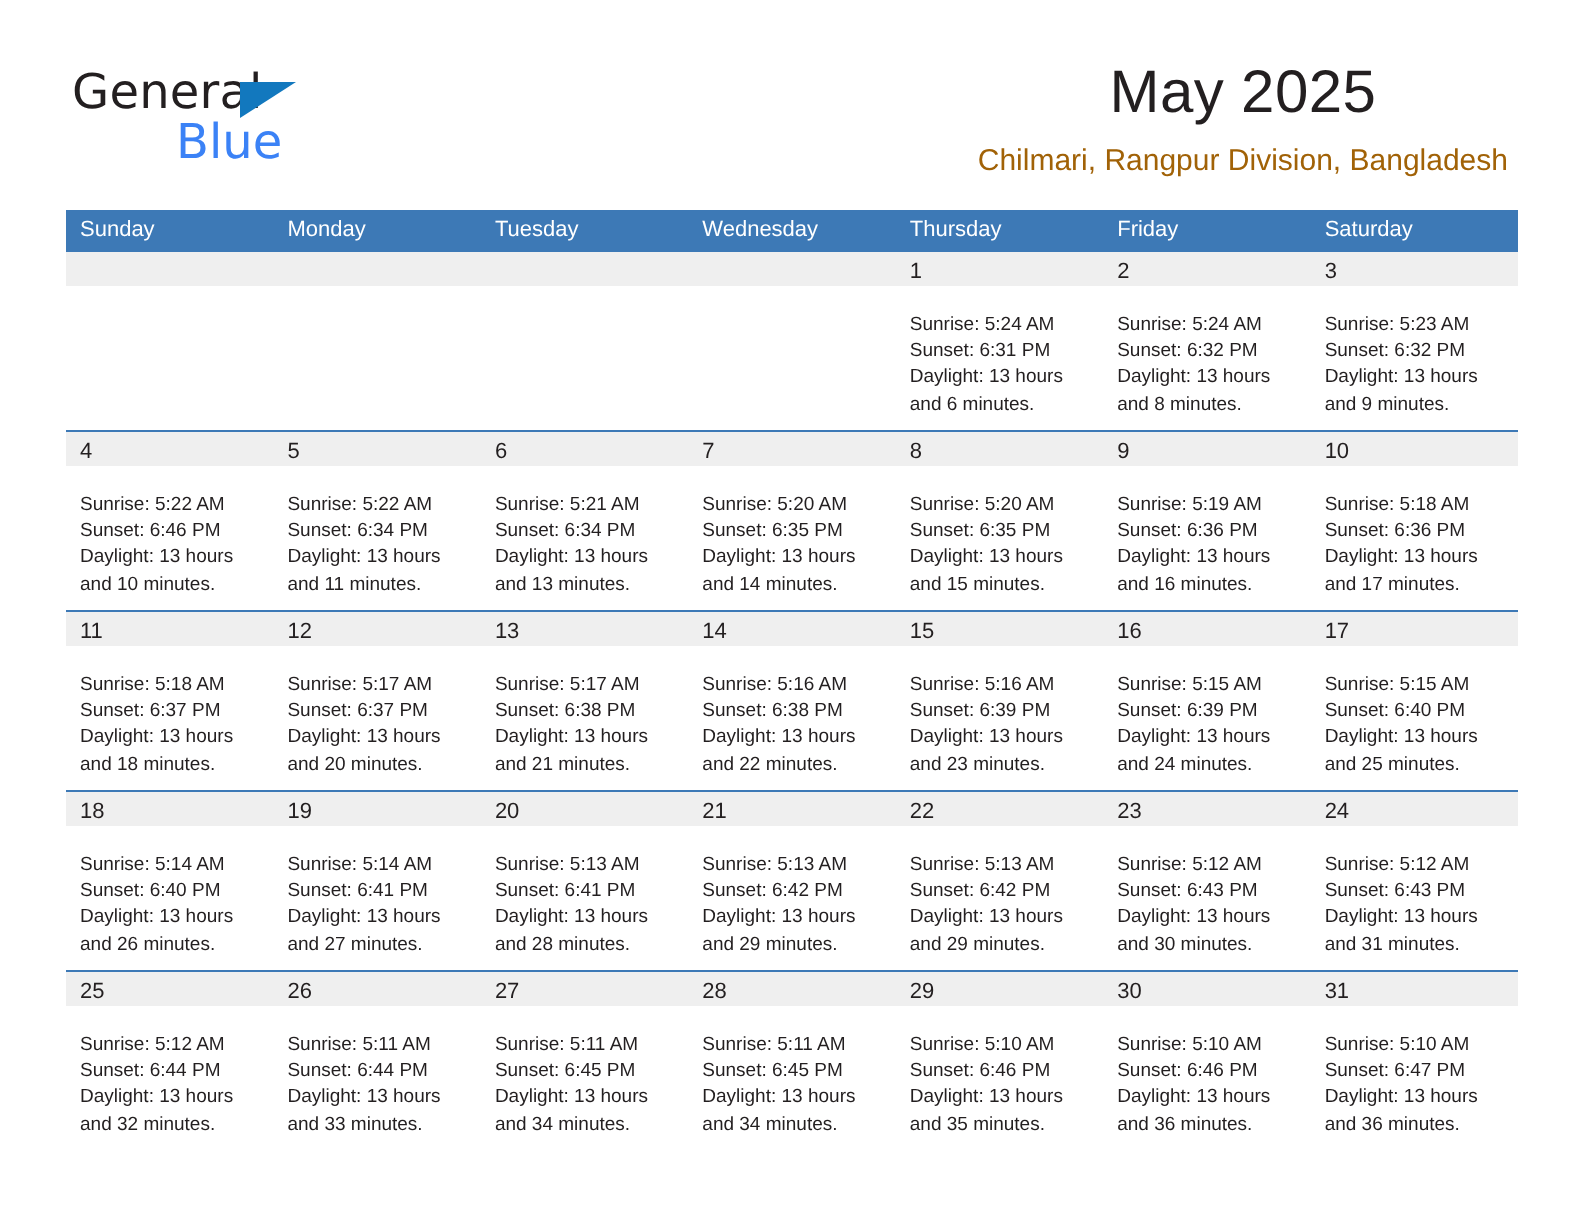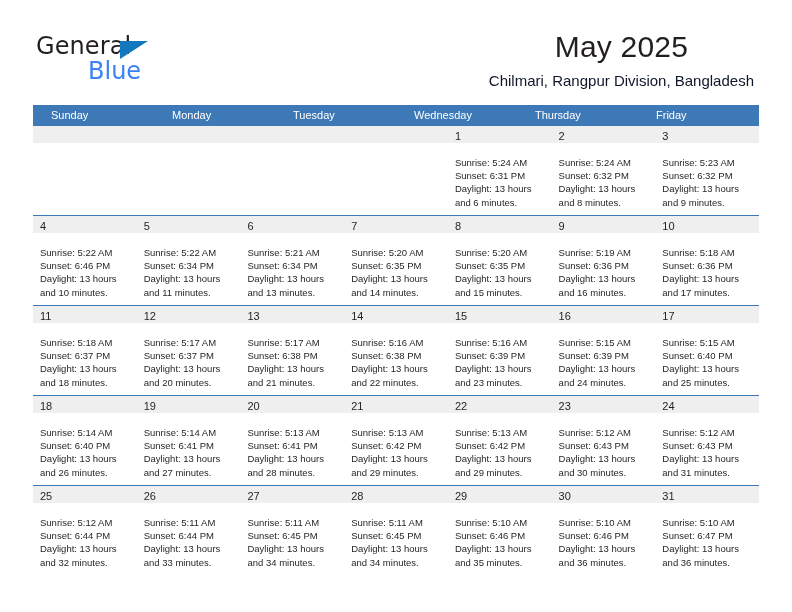--- a/index.html
+++ b/index.html
@@ -79,21 +79,21 @@
     font-size: 30px;
     font-weight: 400;
     color: #231f20;
     line-height: 34px;
     letter-spacing: 0.2px;
   }
   .cal-subtitle {
     margin-top: 8px;
     font-size: 15px;
     font-weight: 400;
-    color: #0f172a;
+    color: #a16207;
     line-height: 18px;
   }
 
   
   .calendar {
     position: absolute;
     left: 33px;
     top: 105px;
     width: 726px;
   }
@@ -101,21 +101,21 @@
     display: flex;
     width: 100%;
     background: #3d79b6;
     height: 21px;
   }
   .weekday {
     flex: 1 1 0;
     color: #ffffff;
     font-size: 11px;
     line-height: 21px;
-    padding-left: 18px;
+    padding-left: 7px;
     box-sizing: border-box;
     white-space: nowrap;
   }
 
   .week {
     display: flex;
     width: 100%;
     border-top: 1px solid #3d79b6;
     box-sizing: border-box;
   }
@@ -178,20 +178,21 @@
 
   <div class="calendar">
 
     <div class="weekdays">
       <div class="weekday">Sunday</div>
       <div class="weekday">Monday</div>
       <div class="weekday">Tuesday</div>
       <div class="weekday">Wednesday</div>
       <div class="weekday">Thursday</div>
       <div class="weekday">Friday</div>
+      <div class="weekday">Saturday</div>
     </div>
 
     <div id="weeks-container">
         <div class="week first">
           <div class="day empty">
             <div class="day-num-band"><span class="day-num"></span></div>
           </div>
           <div class="day empty">
             <div class="day-num-band"><span class="day-num"></span></div>
           </div>

